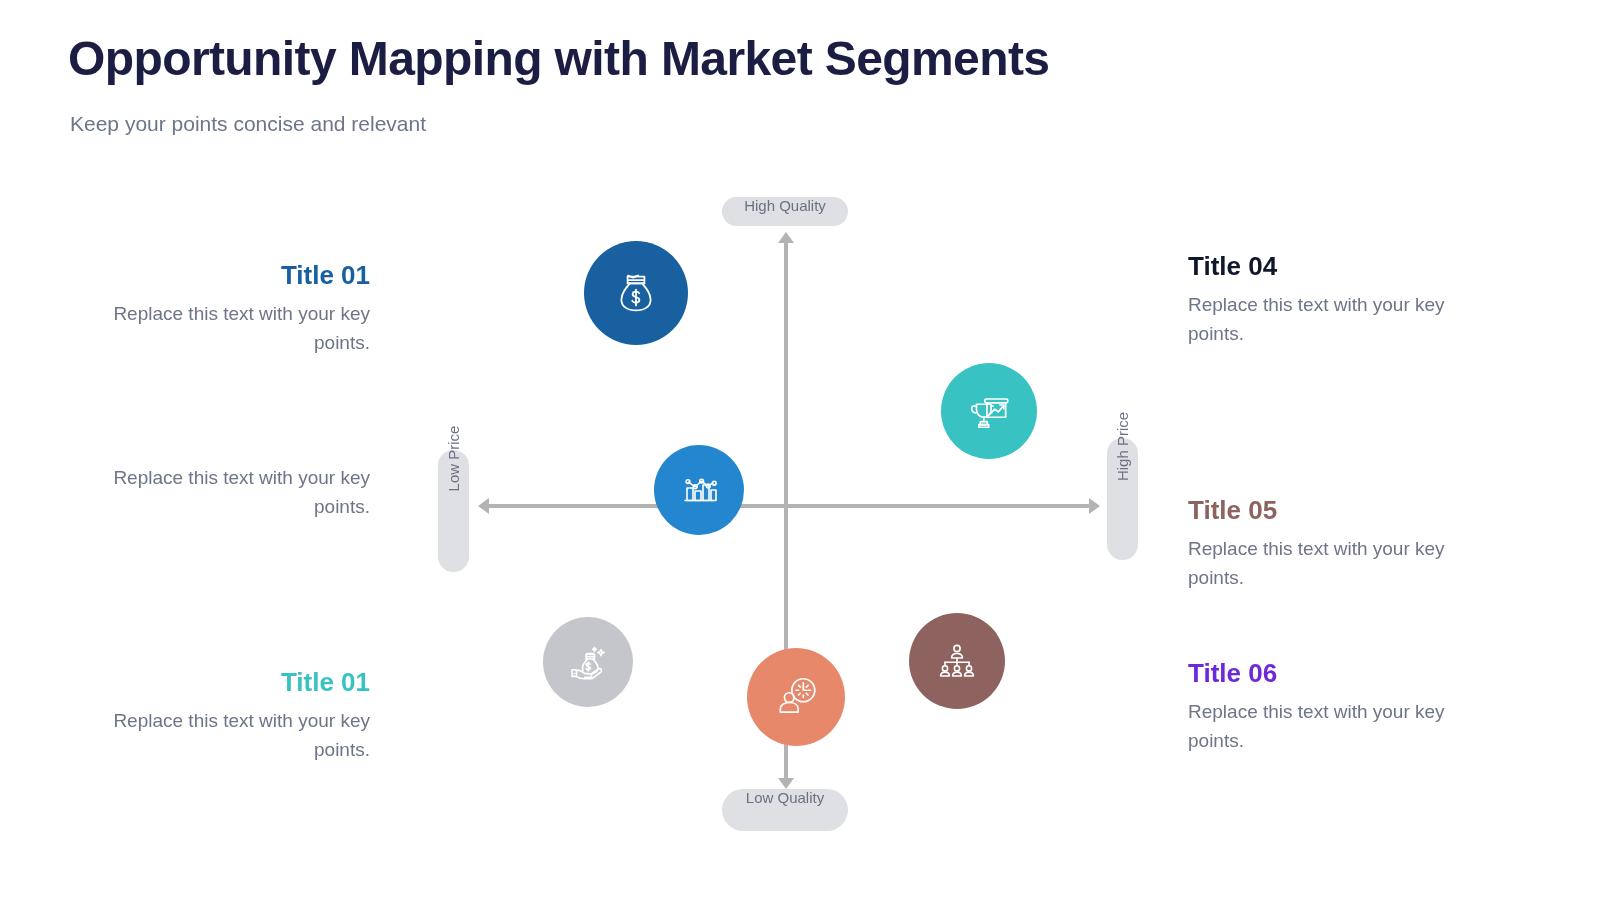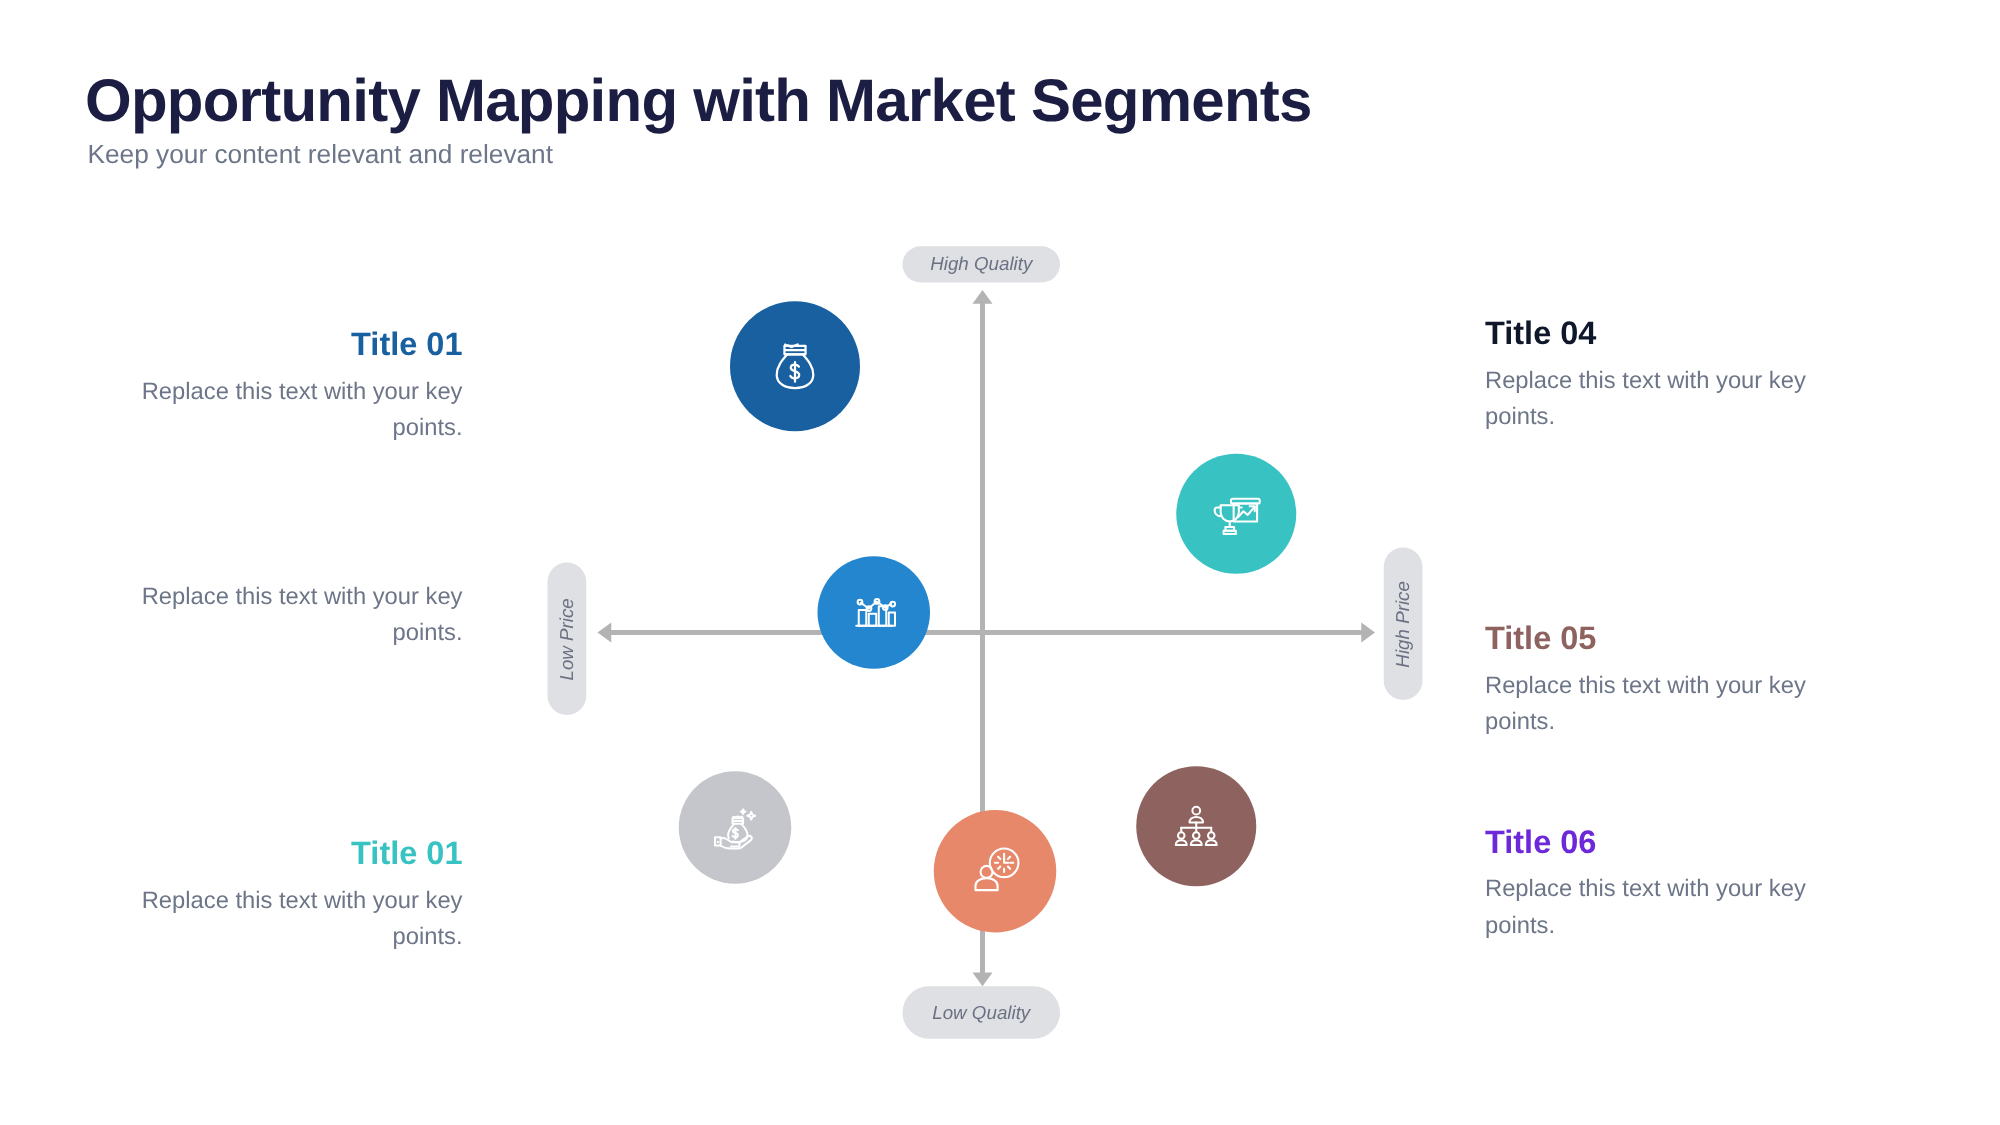--- a/index.html
+++ b/index.html
@@ -6,21 +6,21 @@
   html, body {
     width:1600px; height:900px;
     background:#ffffff;
     font-family:"Liberation Sans", sans-serif;
     overflow:hidden;
   }
   #slide { position:relative; width:1600px; height:900px; background:#fff; }
 
   
   .hdr-title {
-    position:absolute; left:68px; top:56px;
+    position:absolute; left:68px; top:33px;
     font-size:48px; font-weight:bold; letter-spacing:-0.6px;
     color:#1b1d43; white-space:nowrap; line-height:1.08;
   }
   .hdr-sub {
     position:absolute; left:70px; top:110px;
     font-size:21px; color:#6d7588; line-height:1.3;
   }
 
   
   .axis-v {
@@ -49,22 +49,22 @@
   }
   .arrow-right {
     left:1089px; top:498px;
     border-top:8px solid transparent; border-bottom:8px solid transparent;
     border-left:11px solid #b3b3b3;
   }
 
   
   .pill {
     position:absolute; background:#dfe0e3; color:#6b7183;
-    font-size:15px; display:flex; align-items:center; justify-content:center;
-    border-radius:60px; white-space:nowrap;font-style:italic;
+    font-size:15px; display:flex; align-items:flex-start; justify-content:center;
+    border-radius:60px; white-space:nowrap;
   }
   .pill-top    { left:722px; top:197px;  width:126px; height:29px; }
   .pill-bottom { left:722px; top:789px;  width:126px; height:42px; }
   .pill-left   { left:438px; top:450px;  width:31px;  height:122px; }
   .pill-right  { left:1107px; top:438px; width:31px;  height:122px; }
   .pill-left  span { transform:rotate(-90deg); }
   .pill-right span { transform:rotate(-90deg); }
 
   
   .bubble {
@@ -86,21 +86,21 @@
   .it4 { left:1188px; top:251px; }
   .it5 { left:1188px; top:455px; }
   .it6 { left:1188px; top:658px; }
 </style>
 </head>
 <body>
 
 <div id="slide">
 
   <div class="hdr-title" style="color: rgb(27, 29, 67);">Opportunity Mapping with Market Segments</div>
-  <div class="hdr-sub" style="color: rgb(109, 117, 136);">Keep your content relevant and relevant</div>
+  <div class="hdr-sub" style="color: rgb(109, 117, 136);">Keep your points concise and relevant</div>
 
   <div class="axis-v" style="background: rgb(179, 179, 179);"></div>
   <div class="axis-h" style="background: rgb(179, 179, 179);"></div>
   <div class="arrow arrow-up"></div>
   <div class="arrow arrow-down"></div>
   <div class="arrow arrow-left"></div>
   <div class="arrow arrow-right"></div>
 
   <div class="pill pill-top" style="background: rgb(223, 224, 227); color: rgb(107, 113, 131);">
     <span>High Quality</span>

